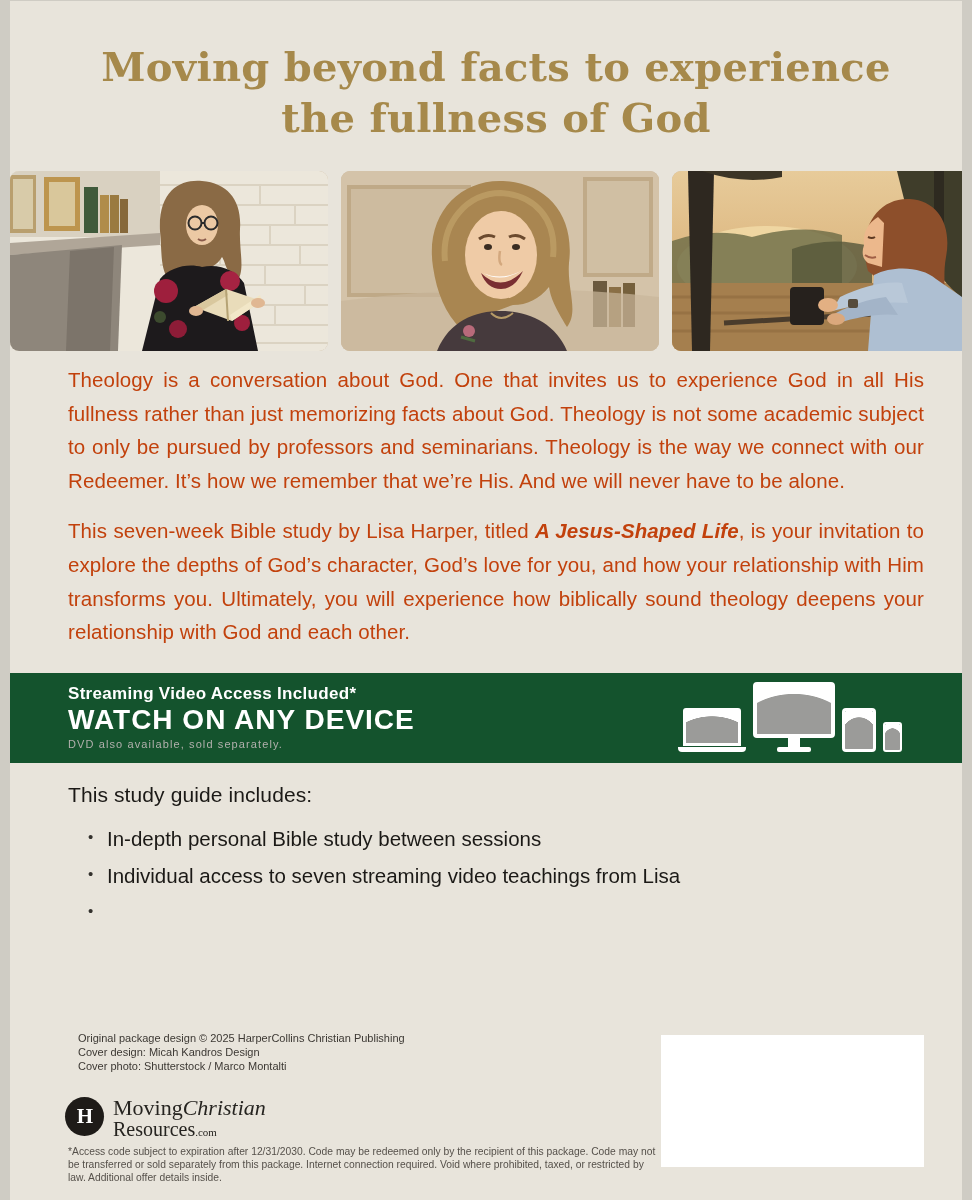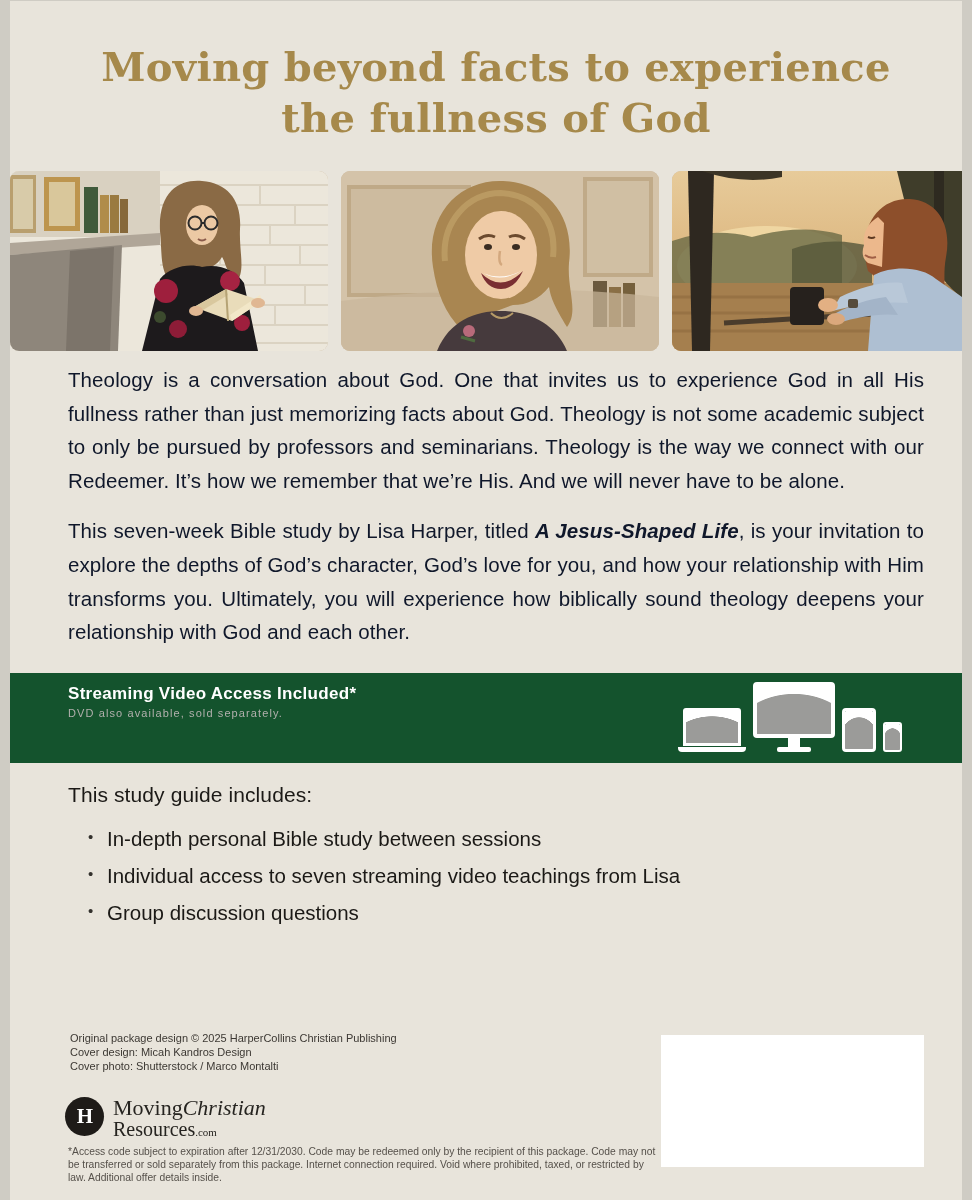--- a/index.html
+++ b/index.html
@@ -19,21 +19,21 @@
   .photos{position:absolute;top:170px;left:0;width:972px;height:180px;display:flex;gap:13px;}
   .photo{height:180px;border-radius:9px;overflow:hidden;flex:none;background:#cbb99f;}
   .photo svg{display:block;width:100%;height:100%;}
   .photo-1{width:318px;}
   .photo-2{width:318px;}
   .photo-3{width:310px;}
   
   .body-copy{
     position:absolute;left:58px;top:362px;width:856px;
     font-size:20.5px;line-height:33.6px;font-weight:300;
-    text-align:justify;color:#0f172a;letter-spacing:.1px;
+    text-align:justify;color:#c2410c;letter-spacing:.1px;
   }
   .body-copy p{margin:0 0 17px 0;}
   .body-copy em{font-style:italic;font-weight:bold;}
   
   .banner{position:absolute;top:672px;left:0;width:972px;height:90px;background:#14532d;color:#fff;}
   .banner-text{position:absolute;left:58px;top:11px;}
   .banner-line1{font-size:17px;font-weight:700;letter-spacing:.3px;}
   .banner-line2{font-size:28px;font-weight:900;letter-spacing:1px;line-height:1.12;}
   .banner-line3{font-size:11px;color:#b2b0ad;letter-spacing:1.1px;margin-top:3px;}
   
@@ -49,21 +49,21 @@
   .desktop .foot{width:34px;height:5px;background:#fff;border-radius:2px;}
   .tablet{width:28px;height:38px;border:3px solid #fff;border-radius:4px;overflow:hidden;position:relative;}
   .phone{width:15px;height:26px;border:2px solid #fff;border-radius:3px;overflow:hidden;}
   
   .includes{position:absolute;left:58px;top:782px;color:#1b1916;}
   .includes-heading{font-size:21px;font-weight:400;letter-spacing:.1px;}
   .includes ul{list-style:none;margin:20px 0 0 20px;padding:0;}
   .includes li{position:relative;padding-left:19px;font-size:20.5px;font-weight:300;margin-bottom:13px;}
   .includes li .dot{position:absolute;left:0;top:1px;font-size:15px;color:#33312d;}
   
-  .credits{position:absolute;left:60px;top:1030px;font-size:11px;line-height:14px;color:#3c3833;}
+  .credits{position:absolute;left:68px;top:1030px;font-size:11px;line-height:14px;color:#3c3833;}
   
   .publisher{position:absolute;left:55px;top:1096px;display:flex;align-items:flex-start;}
   .monogram{
     width:39px;height:39px;border-radius:50%;background:#1e1b18;color:#fff;
     display:flex;align-items:center;justify-content:center;
     font-family:"Liberation Serif",serif;font-size:21px;font-weight:700;letter-spacing:-1px;
   }
   .pubtext{margin-left:9px;font-family:"Liberation Serif",serif;color:#262420;}
   .pub-line1{font-size:22px;line-height:22px;}
   .pub-line1 .ital{font-style:italic;}
@@ -210,20 +210,21 @@
   </div>
 
   <div class="body-copy">
     <p><span>Theology is a conversation about God. One that invites us to experience God in all His fullness rather than just memorizing facts about God. Theology is not some academic subject to only be pursued by professors and seminarians. Theology is the way we connect with our Redeemer. It’s how we remember that we’re His. And we will never have to be alone.</span></p>
     <p><span>This seven-week Bible study by Lisa Harper, titled </span><em>A Jesus-Shaped Life</em><span>, is your invitation to explore the depths of God’s character, God’s love for you, and how your relationship with Him transforms you. Ultimately, you will experience how biblically sound theology deepens your relationship with God and each other.</span></p>
   </div>
 
   <div class="banner">
     <div class="banner-text">
       <div class="banner-line1">Streaming Video Access Included*</div>
+      <div class="banner-line2">WATCH ON ANY DEVICE</div>
       <div class="banner-line3">DVD also available, sold separately.</div>
     </div>
     <div class="devices">
       <div class="laptop">
         <div class="scr">
             <div class="dome"></div>
           </div>
           <div class="base"></div>
       </div>
       <div class="desktop">
@@ -240,21 +241,21 @@
           <div class="dome"></div>
         </div>
     </div>
   </div>
 
   <div class="includes">
     <div class="includes-heading">This study guide includes:</div>
     <ul>
       <li><span class="dot">•</span><span>In-depth personal Bible study between sessions</span></li>
       <li><span class="dot">•</span><span>Individual access to seven streaming video teachings from Lisa</span></li>
-      <li><span class="dot">•</span><span>Group discussion questions</span></li>
+      <li><span class="dot">•</span></li>
     </ul>
   </div>
 
   <div class="credits">
     <div>Original package design © 2025 HarperCollins Christian Publishing</div>
     <div>Cover design: Micah Kandros Design</div>
     <div>Cover photo: Shutterstock / Marco Montalti</div>
   </div>
 
   <div class="publisher">

